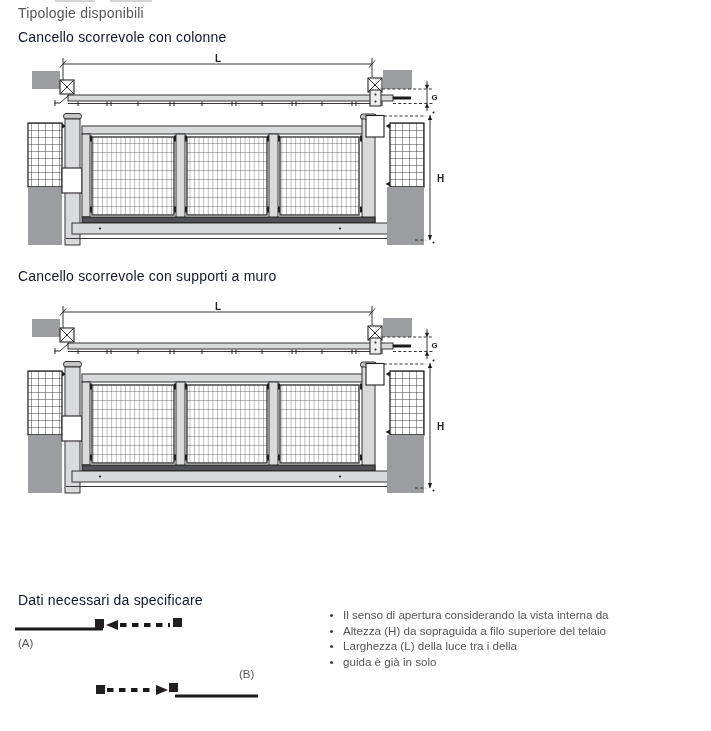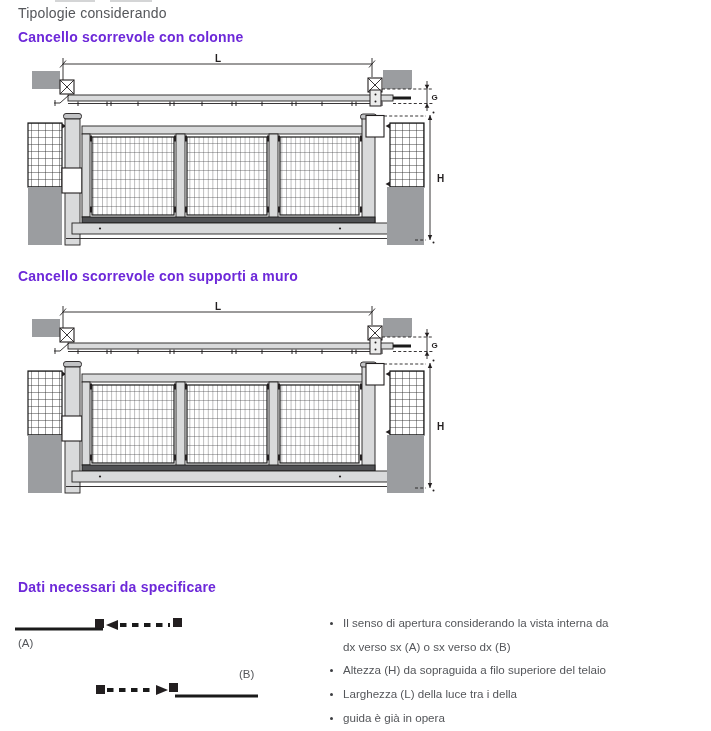--- a/index.html
+++ b/index.html
@@ -5,35 +5,35 @@
   html,body{margin:0;padding:0;}
   body{
     width:711px;height:731px;background:#ffffff;position:relative;overflow:hidden;
     font-family:"Liberation Sans", sans-serif;
   }
   .page{position:absolute;inset:0;}
   .crop-artifact{position:absolute;top:0;height:2px;background:#d4d5d6;}
   .a1{left:55px;width:40px;}
   .a2{left:110px;width:42px;}
   h1.title{position:absolute;left:18px;top:5px;margin:0;font-size:14px;font-weight:400;color:#54565a;letter-spacing:.2px;}
-  h2.sub{position:absolute;margin:0;font-size:14px;font-weight:700;color:#6d28d9;letter-spacing:.2px;}
+  h2.sub{position:absolute;margin:0;font-size:14px;font-weight:400;color:#0f172a;letter-spacing:.2px;}
   .s1{left:18px;top:29px;}
   .s2{left:18px;top:268px;}
-  .s3{left:18px;top:579px;}
+  .s3{left:18px;top:592px;}
   svg.gate{position:absolute;left:10px;width:445px;height:200px;}
   .g1{top:53px;}
   .g2{top:301px;}
   svg.opening{position:absolute;left:8px;top:604px;width:270px;height:105px;}
   ul.specs{
     position:absolute;left:330px;top:607px;width:300px;margin:0;padding:0 0 0 13px;
     color:#54565a;font-size:11.6px;line-height:15.7px;list-style:disc outside;
   }
   ul.specs li{margin:0;padding:0;}
   ul.specs li::marker{color:#3d3e42;font-size:10px;}
-  .ln{display:block;margin-top:8px;}
+  .ln{display:block;}
   
   .thin{stroke:#231f20;stroke-width:0.9;fill:none;}
   .dash{stroke:#231f20;stroke-width:0.9;stroke-dasharray:3 2.2;fill:none;}
   .wall{fill:#9b9da0;stroke:none;}
   .frame{fill:#d9dadb;stroke:#231f20;stroke-width:0.9;}
   .cap{fill:#c2c3c5;stroke:#231f20;stroke-width:0.9;}
   .box{fill:#ffffff;stroke:#231f20;stroke-width:1.1;}
   .bracket{fill:#ececec;stroke:#231f20;stroke-width:1;}
   .mesh1{stroke:#1a1a1a;stroke-width:1.2;}
   .mesh2{stroke:#1a1a1a;stroke-width:1.2;}
@@ -48,21 +48,21 @@
   .lbl{font-size:11.5px;fill:#54565a;font-family:"Liberation Sans",sans-serif;}
 </style>
 </head>
 <body>
 
 <div class="page">
 
   <div class="crop-artifact a1"></div>
   <div class="crop-artifact a2"></div>
 
-  <h1 class="title">Tipologie considerando</h1>
+  <h1 class="title">Tipologie disponibili</h1>
 
   <h2 class="sub s1">Cancello scorrevole con colonne</h2>
 
   <svg class="gate g1" viewBox="0 0 445 200" xmlns="http://www.w3.org/2000/svg">
     <defs>
       <pattern id="gatemesh" width="4.6" height="9" patternUnits="userSpaceOnUse">
         <rect width="4.6" height="9" fill="#ffffff"></rect>
         <path d="M0,0H4.6 M0,0V9" stroke="#3d3d3f" stroke-width="0.7" fill="none"></path>
       </pattern>
       <pattern id="fencemesh" width="7" height="7" patternUnits="userSpaceOnUse">
@@ -222,26 +222,25 @@
       <polygon class="blk" points="160,86 148,81 148,91"></polygon>
       <rect class="blk" x="161" y="79" width="9" height="9"></rect>
       <line class="thick" x1="167" y1="92" x2="250" y2="92"></line>
       <text class="lbl" x="231" y="74">(B)</text>
     </g>
   </svg>
 
   <ul class="specs">
     <li>
       <span class="ln">Il senso di apertura considerando la vista interna da</span>
-      <span class="ln">dx verso sx (A) o sx verso dx (B)</span>
     </li>
     <li>
       <span class="ln">Altezza (H) da sopraguida a filo superiore del telaio</span>
     </li>
     <li>
       <span class="ln">Larghezza (L) della luce tra i della</span>
     </li>
     <li>
-      <span class="ln">guida è già in opera</span>
+      <span class="ln">guida è già in solo</span>
     </li>
   </ul>
 
 </div>
 
 </body></html>

